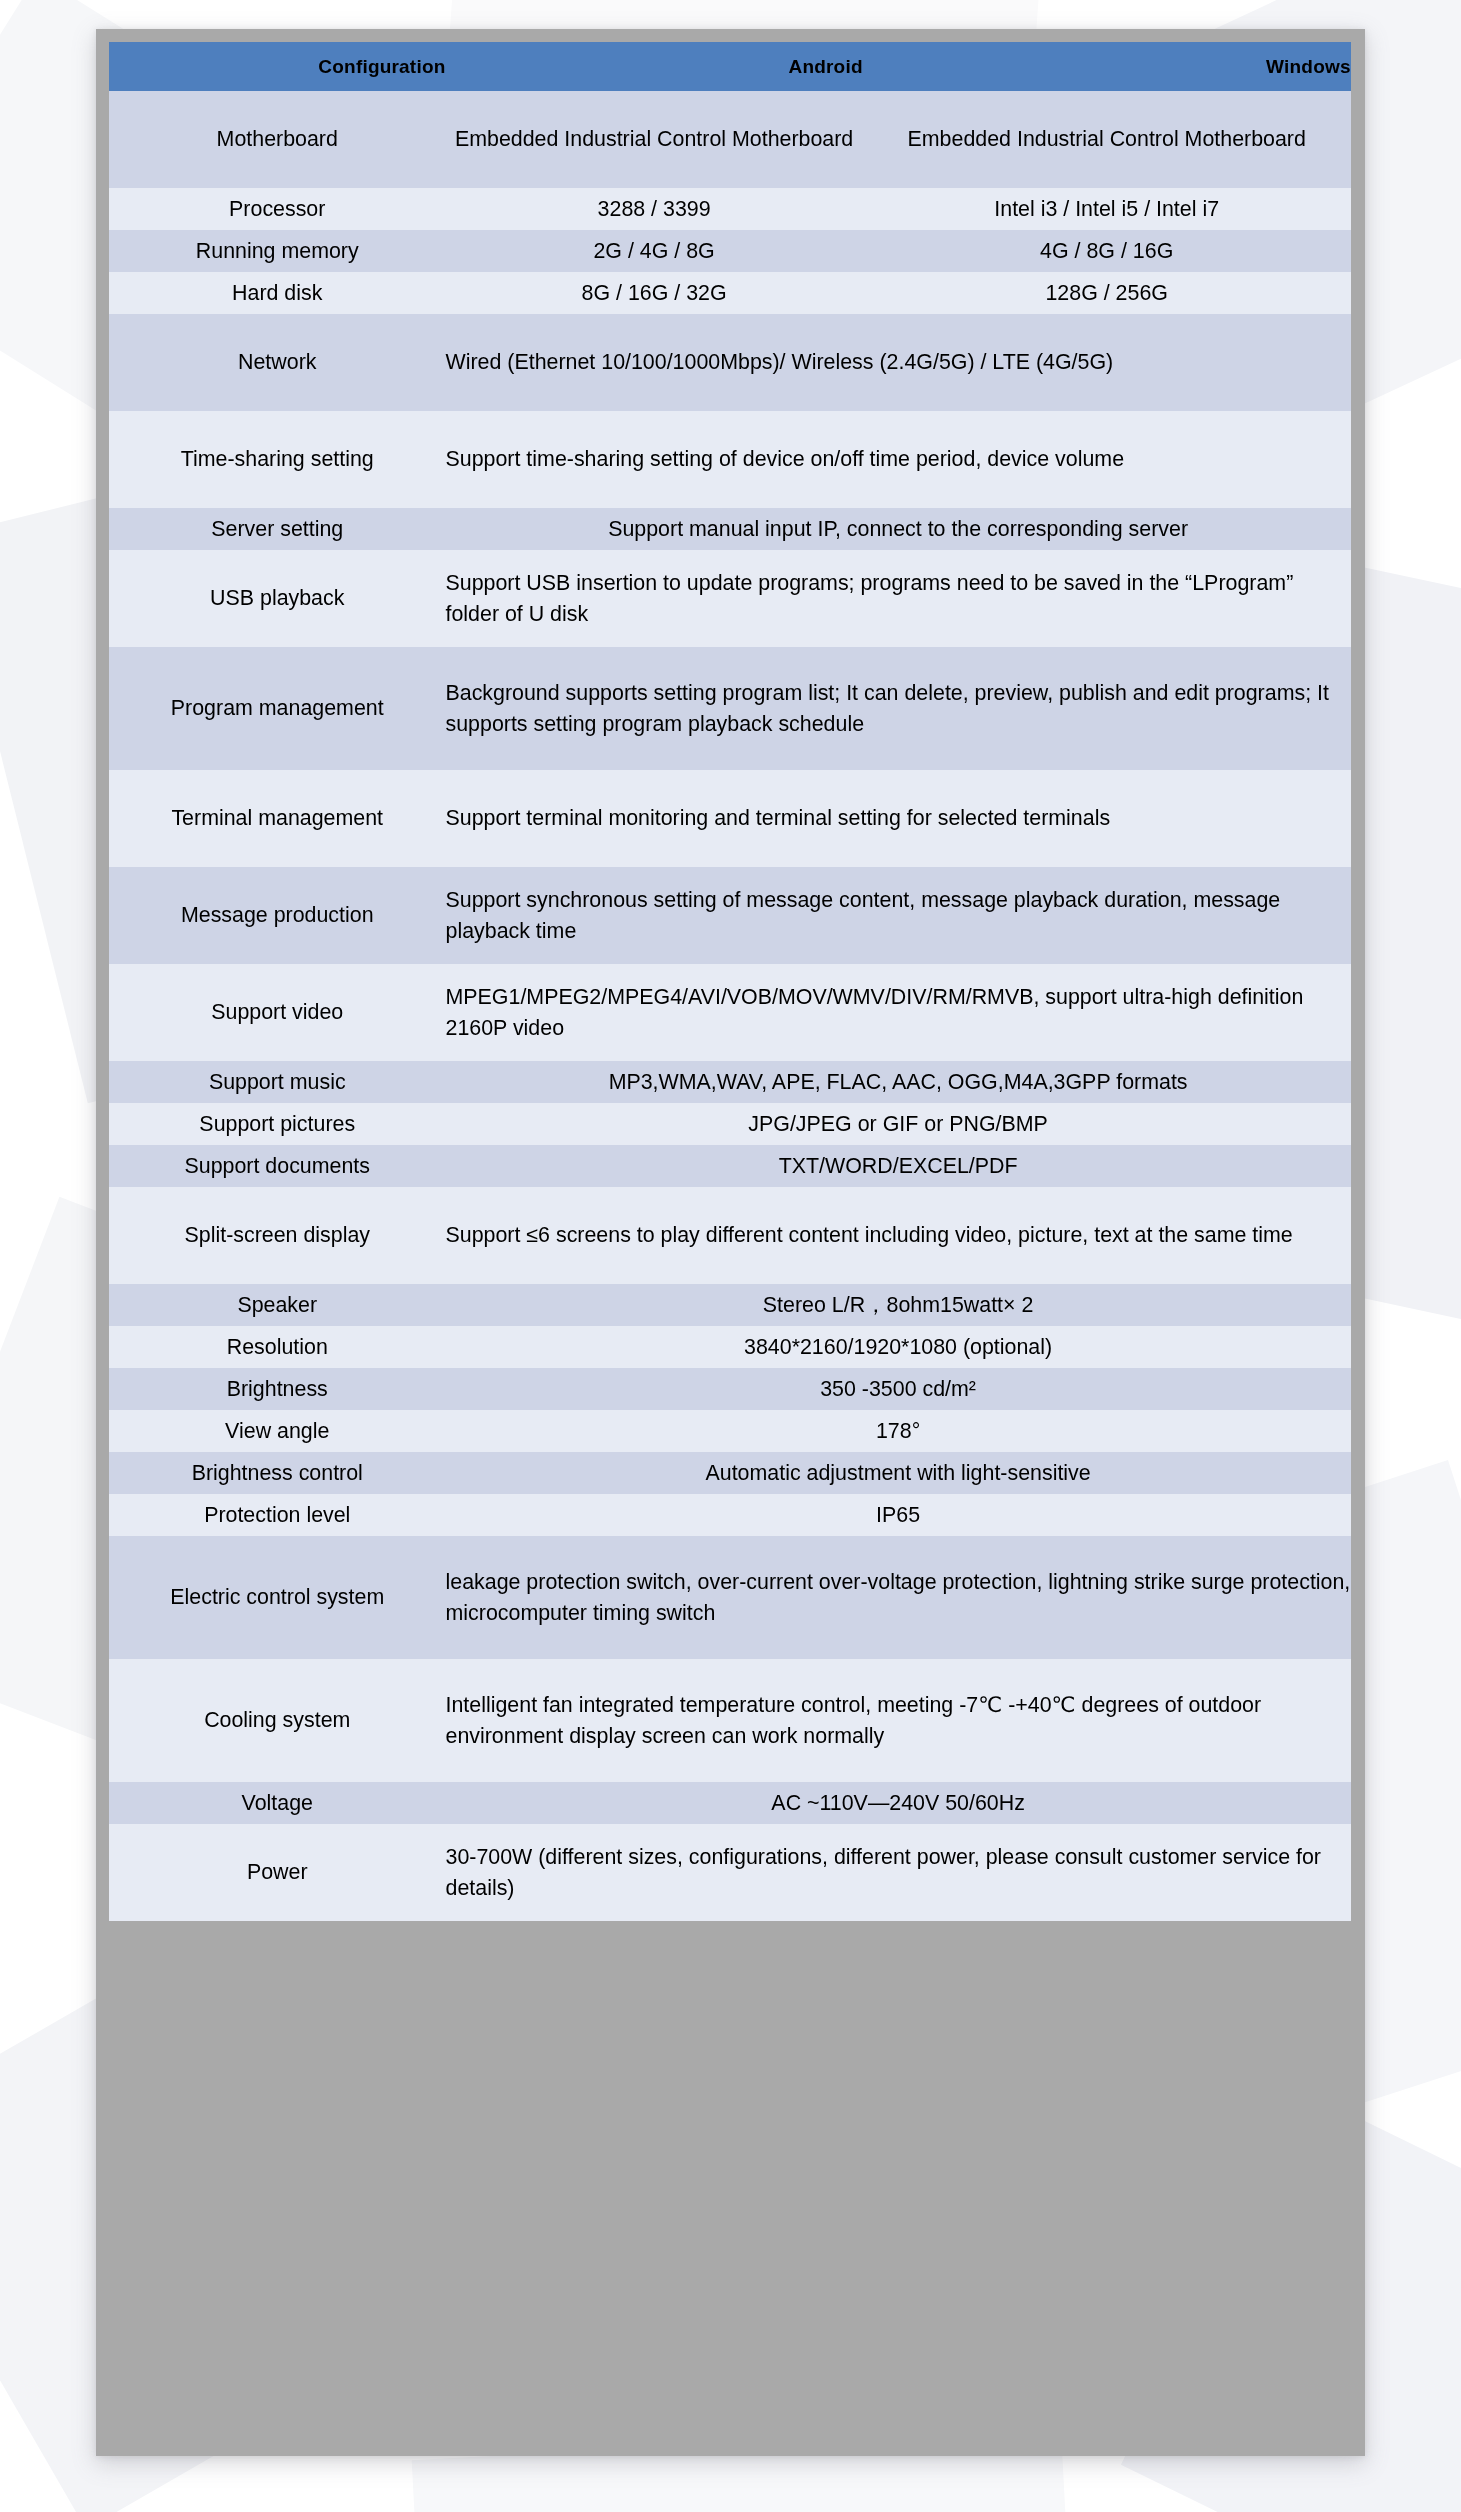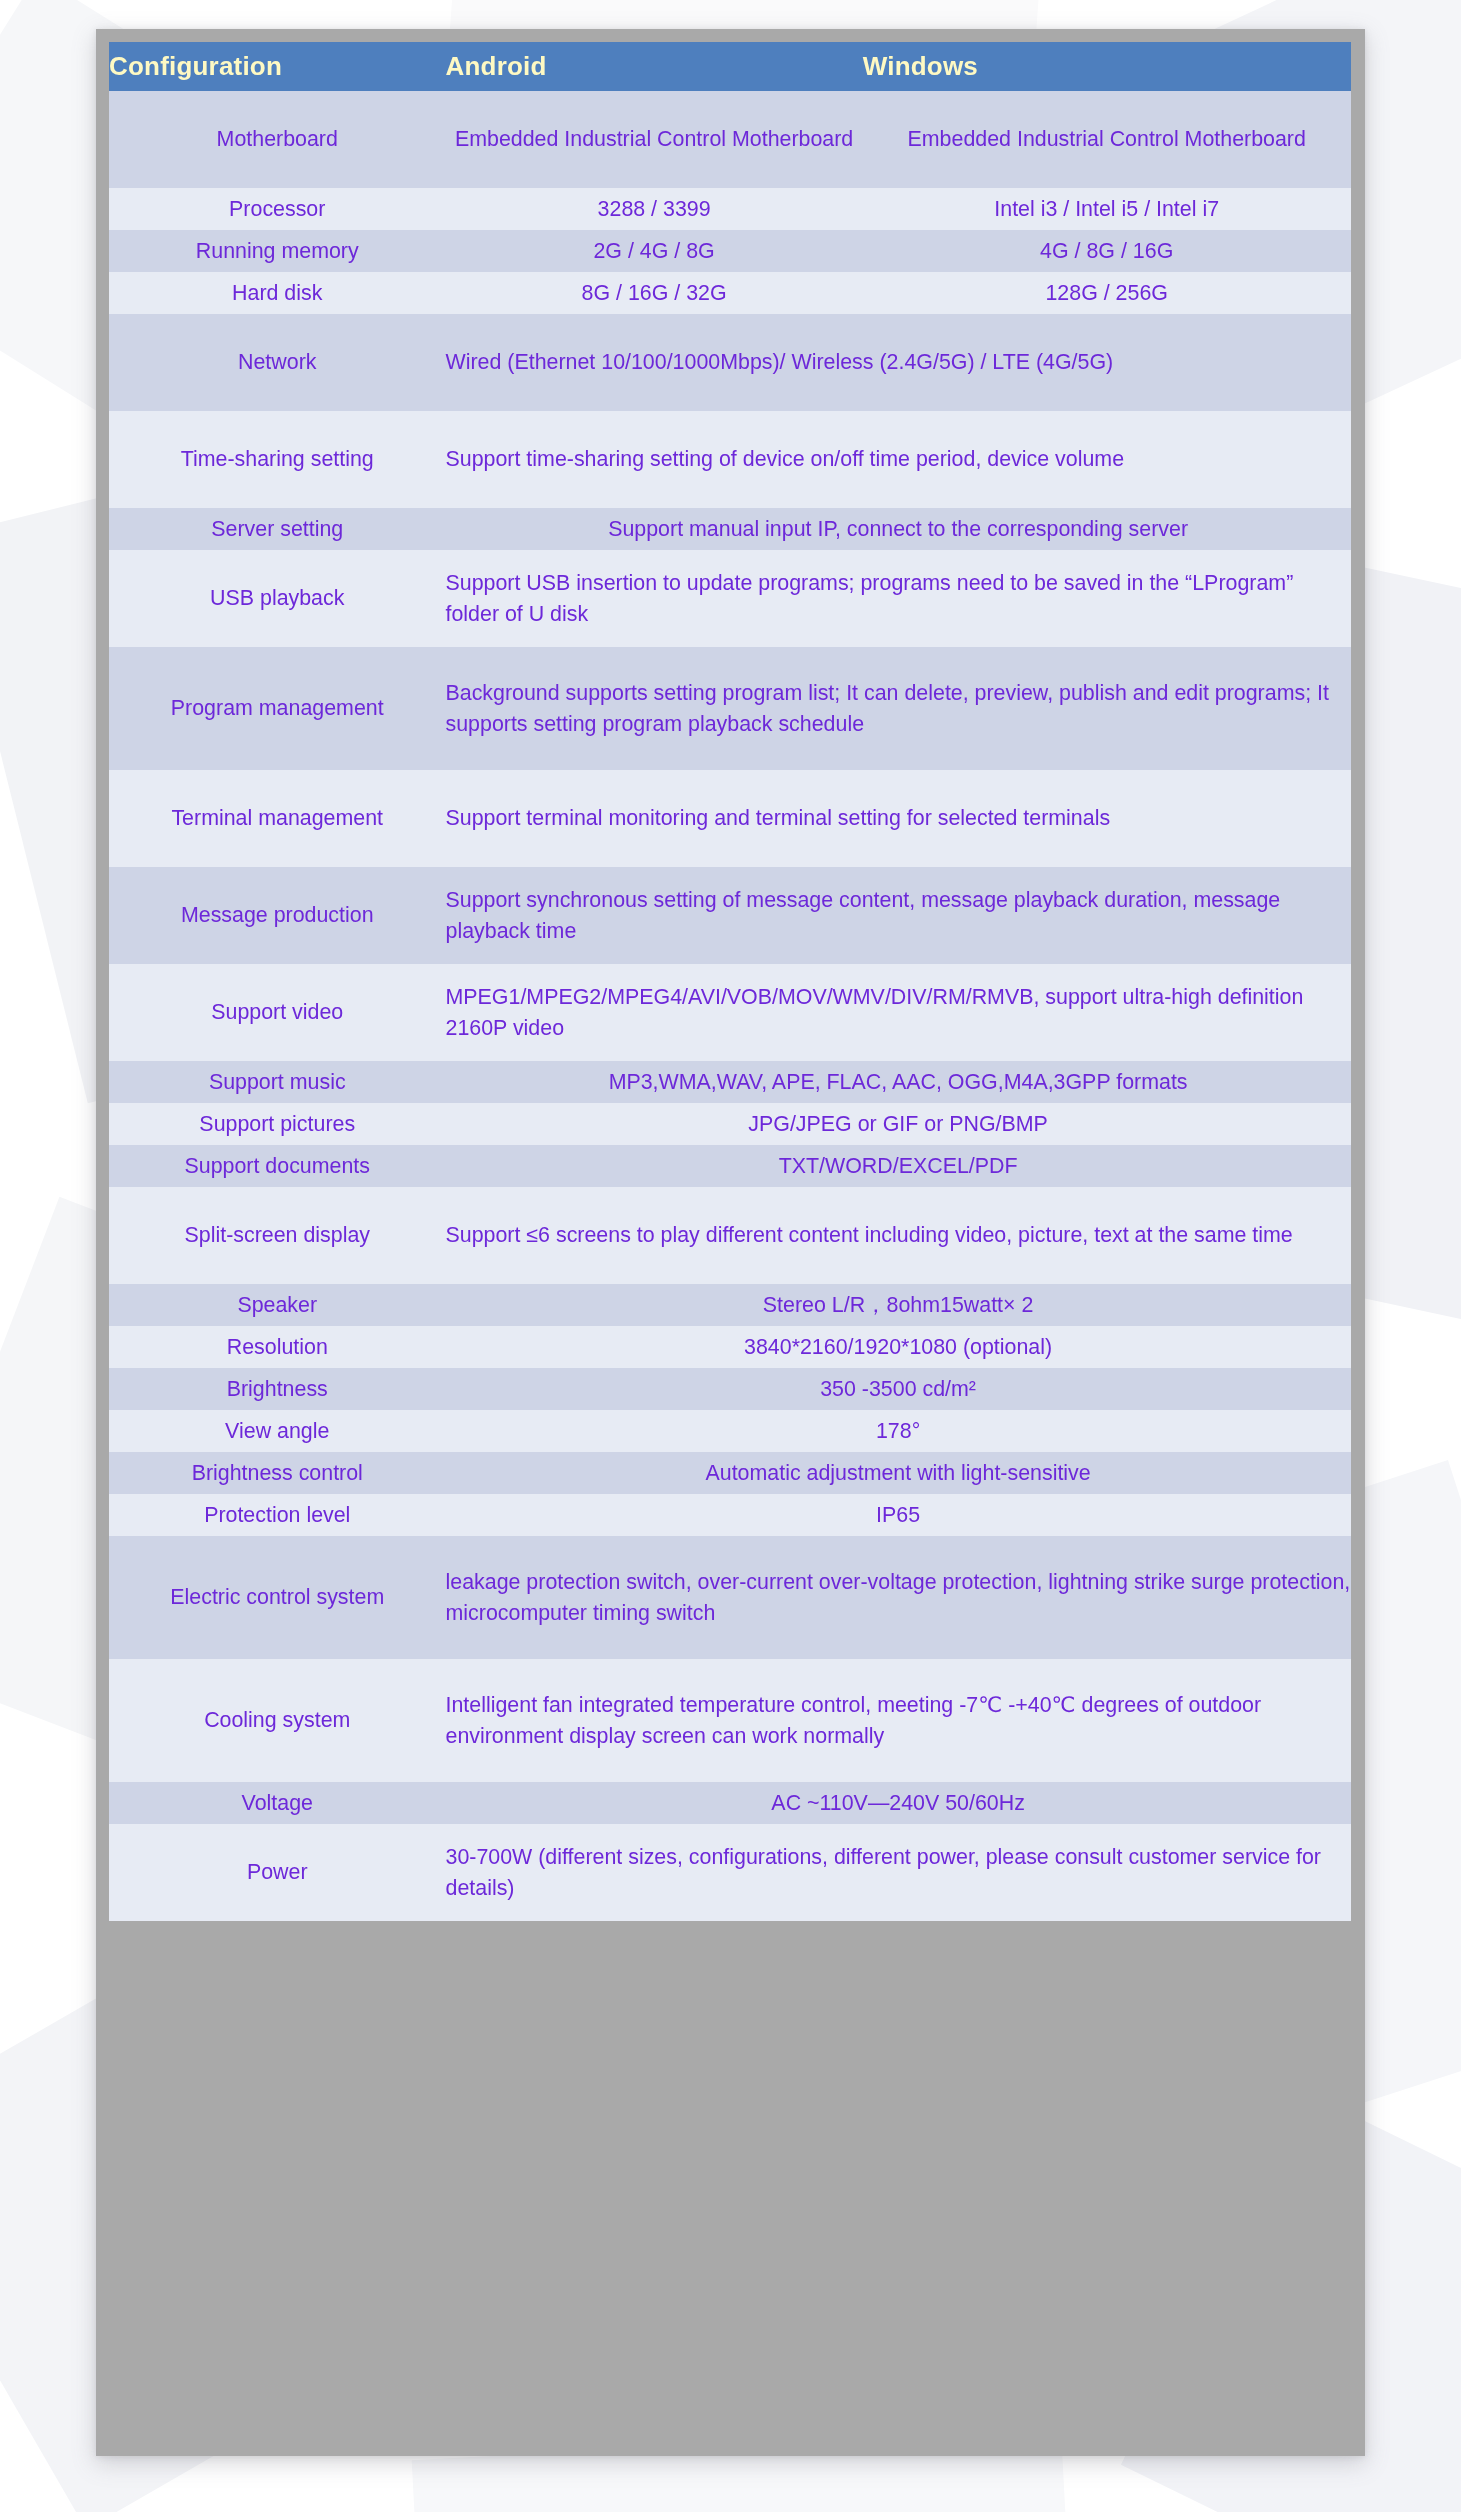--- a/index.html
+++ b/index.html
@@ -68,34 +68,34 @@
   #spec-table th,
   #spec-table td {
     border: 0;
     padding: 0;
     vertical-align: middle;
   }
 
   
   thead th {
     background: #4e7fbe;
-    color: #fef9c3;
-    font-size: 26px;
+    color: #000000;
+    font-size: 19px;
     font-weight: bold;
-    text-align: left;
+    text-align: right;
     height: 49px;
     letter-spacing: 0.2px;
   }
 
   
   tbody tr.band-dark  > td { background: #ced4e6; }
   tbody tr.band-light > td { background: #e7ebf4; }
 
   tbody td {
-    color: #6d28d9;
+    color: #000000;
     font-size: 21.4px;
     line-height: 1.42;
   }
 
   td.label {
     text-align: center;
     padding: 10.4px 9px;
   }
 
   td.val {

